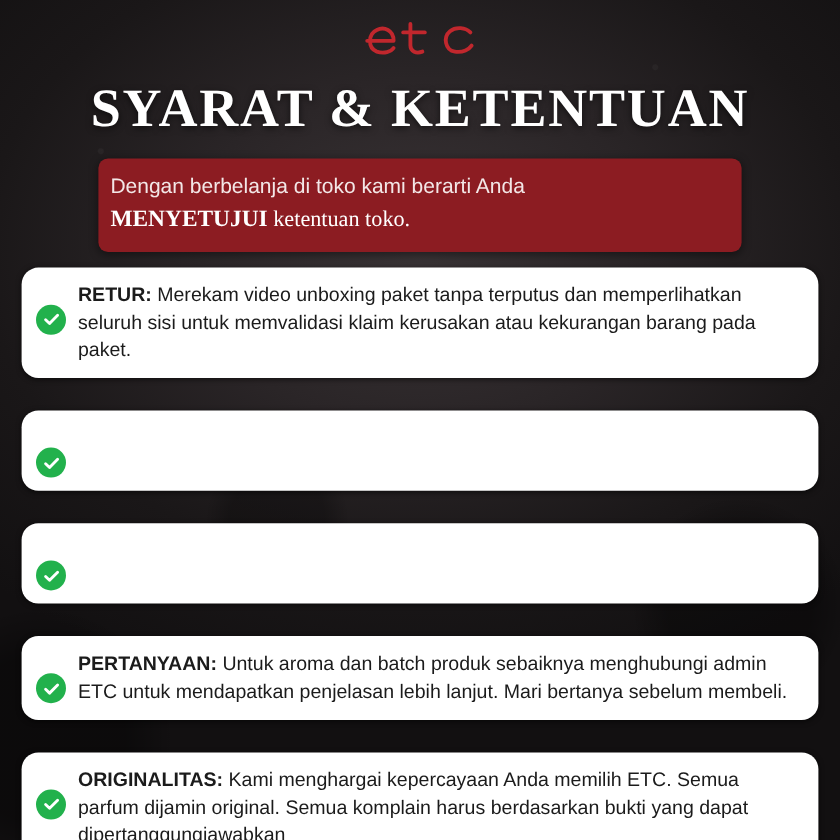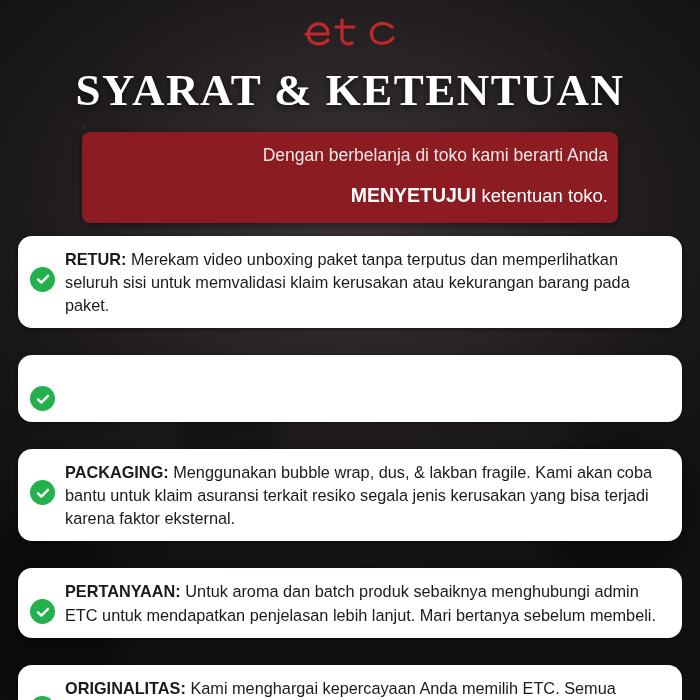--- a/index.html
+++ b/index.html
@@ -69,33 +69,34 @@
     text-shadow: 0 2px 6px rgba(0,0,0,0.6);
   }
 
   
   .banner {
     margin: 16px auto 0 auto;
     width: 516px;
     background: #8c1c22;
     border-radius: 8px;
     padding: 12px 10px 14px 10px;
-    text-align: right;
+    text-align: left;
     box-shadow: 0 2px 8px rgba(0,0,0,0.45);
   }
   .banner-line1 {
     color: #f3e7e7;
     font-size: 17.5px;
     line-height: 1.35;
   }
   .banner-line2 {
     color: #ffffff;
     font-size: 18.5px;
     line-height: 1.35;
-    margin-top: 14px;
+    margin-top: 2px;
+    font-family: Liberation Serif, serif;
   }
   .banner-line2 .bold {
     font-weight: bold;
     font-size: 19.5px;
   }
 
   
   .cards {
     margin: 13px auto 0 auto;
     width: 664px;
@@ -179,21 +180,20 @@
             </svg>
         </span>
       </div>
 
       <div class="card">
         <span class="check">
           <svg width="16" height="16" viewBox="0 0 16 16" aria-hidden="true">
               <path d="M3 8.4 L6.3 11.6 L13 4.8" fill="none" stroke="#ffffff" stroke-width="2.4" stroke-linecap="round" stroke-linejoin="round"></path>
             </svg>
         </span>
-        <div class="card-text"><span class="lead">PACKAGING:</span><span> Menggunakan bubble wrap, dus, &amp; lakban fragile. Kami akan coba bantu untuk klaim asuransi terkait resiko segala jenis kerusakan yang bisa terjadi karena faktor eksternal.</span></div>
       </div>
 
       <div class="card">
         <span class="check">
           <svg width="16" height="16" viewBox="0 0 16 16" aria-hidden="true">
               <path d="M3 8.4 L6.3 11.6 L13 4.8" fill="none" stroke="#ffffff" stroke-width="2.4" stroke-linecap="round" stroke-linejoin="round"></path>
             </svg>
         </span>
         <div class="card-text"><span class="lead">PERTANYAAN:</span><span> Untuk aroma dan batch produk sebaiknya menghubungi admin ETC untuk mendapatkan penjelasan lebih lanjut. Mari bertanya sebelum membeli.</span></div>
       </div>

